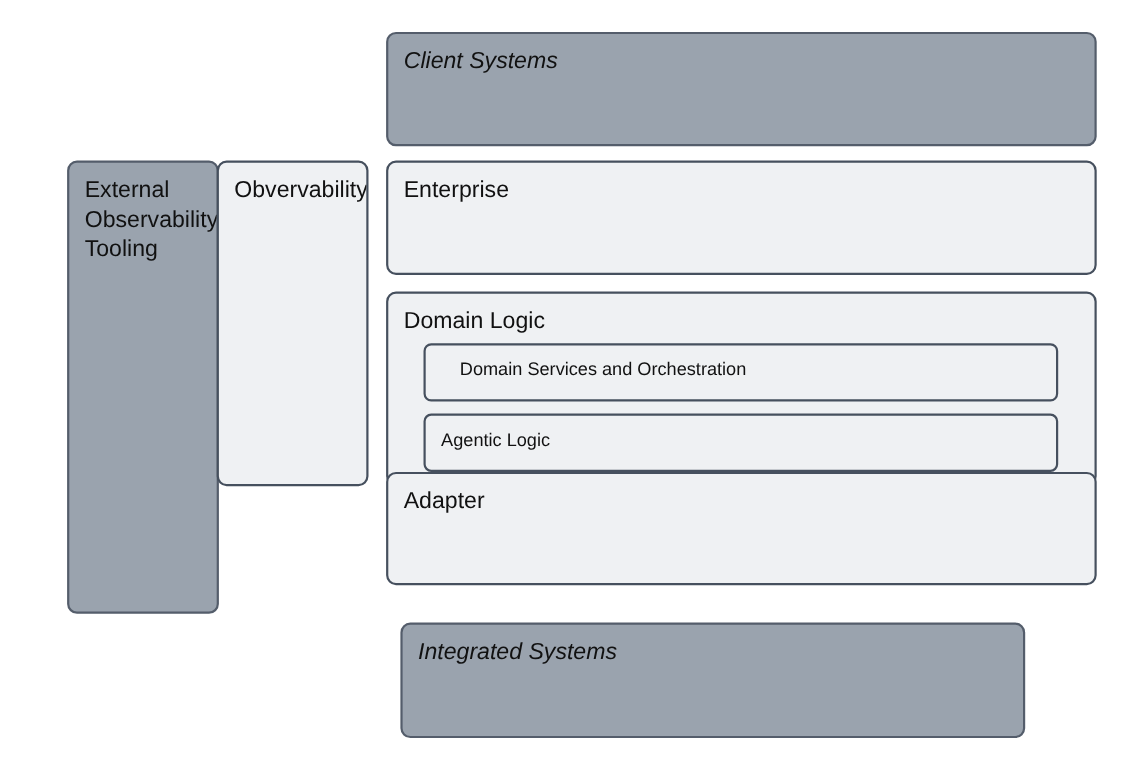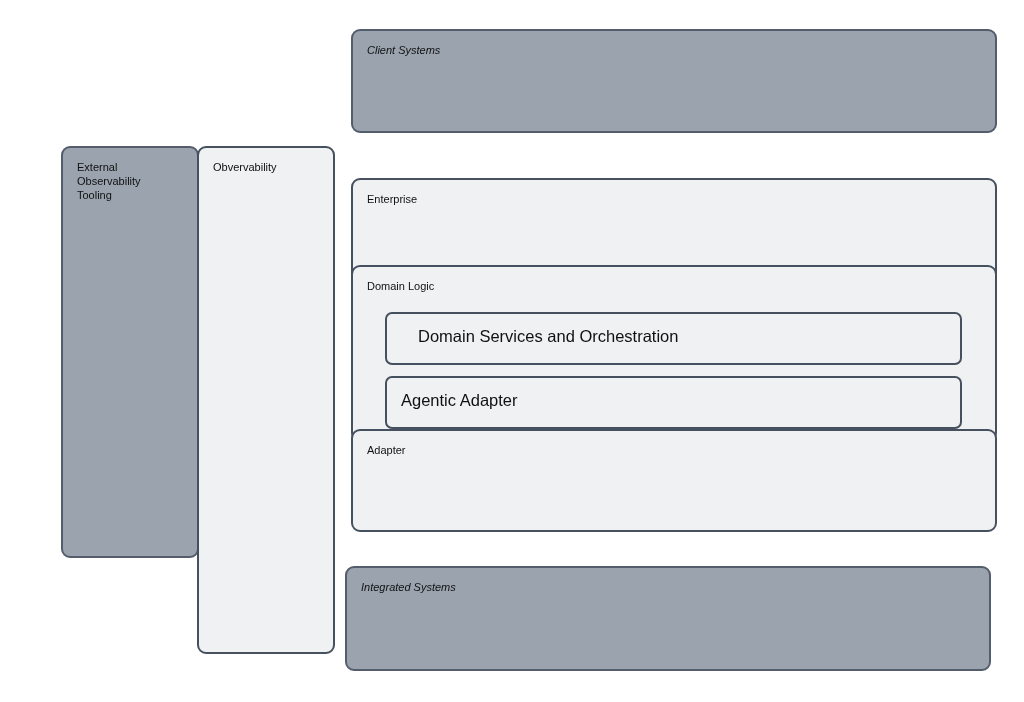--- a/index.html
+++ b/index.html
@@ -19,21 +19,21 @@
     background: #ffffff;
     overflow: hidden;
   }
   .node {
     position: absolute;
     box-sizing: border-box;
     border: 2px solid #46505e;
     border-radius: 9px;
     background: #eff1f3;
     color: #111111;
-    font-size: 11px;
+    font-size: 21px;
     line-height: 1.28;
     padding: 12px 14px;
     overflow: hidden;
   }
   .node.shaded {
     background: #9aa3ae;
     border-color: #545d6b;
   }
   .node.italic {
     font-style: italic;
@@ -55,41 +55,41 @@
   <div class="node shaded italic" style="left:351px; top:29px; width:646px; height:104px;">
     <span class="node-label">Client Systems</span>
   </div>
 
   <div class="node shaded" style="left:28px; top:146px; width:138px; height:412px;margin-left:33px;">
     <span class="node-label">External
 Observability
 Tooling</span>
   </div>
 
-  <div class="node" style="left:197px; top:146px; width:138px; height:508px;">
+  <div class="node" style="left:197px; top:146px; width:138px; height:296px;">
     <span class="node-label">Obvervability</span>
   </div>
 
-  <div class="node" style="left:351px; top:146px; width:646px; height:104px;margin-top:32px;">
+  <div class="node" style="left:351px; top:146px; width:646px; height:104px;">
     <span class="node-label">Enterprise</span>
   </div>
 
   <div class="node" style="left:351px; top:265px; width:646px; height:177px;">
     <span class="node-label">Domain Logic</span>
   </div>
 
   <div class="node inner" style="left:385px; top:312px; width:577px; height:53px;padding-left:31px;">
     <span class="node-label">Domain Services and Orchestration</span>
   </div>
 
   <div class="node inner" style="left:385px; top:376px; width:577px; height:53px;">
-    <span class="node-label">Agentic Adapter</span>
+    <span class="node-label">Agentic Logic</span>
   </div>
 
   <div class="node" style="left:351px; top:429px; width:646px; height:103px;">
     <span class="node-label">Adapter</span>
   </div>
 
-  <div class="node shaded italic" style="left:345px; top:566px; width:646px; height:105px;">
+  <div class="node shaded italic" style="left:364px; top:566px; width:568px; height:105px;">
     <span class="node-label">Integrated Systems</span>
   </div>
 
 </div>
 
 </body></html>

